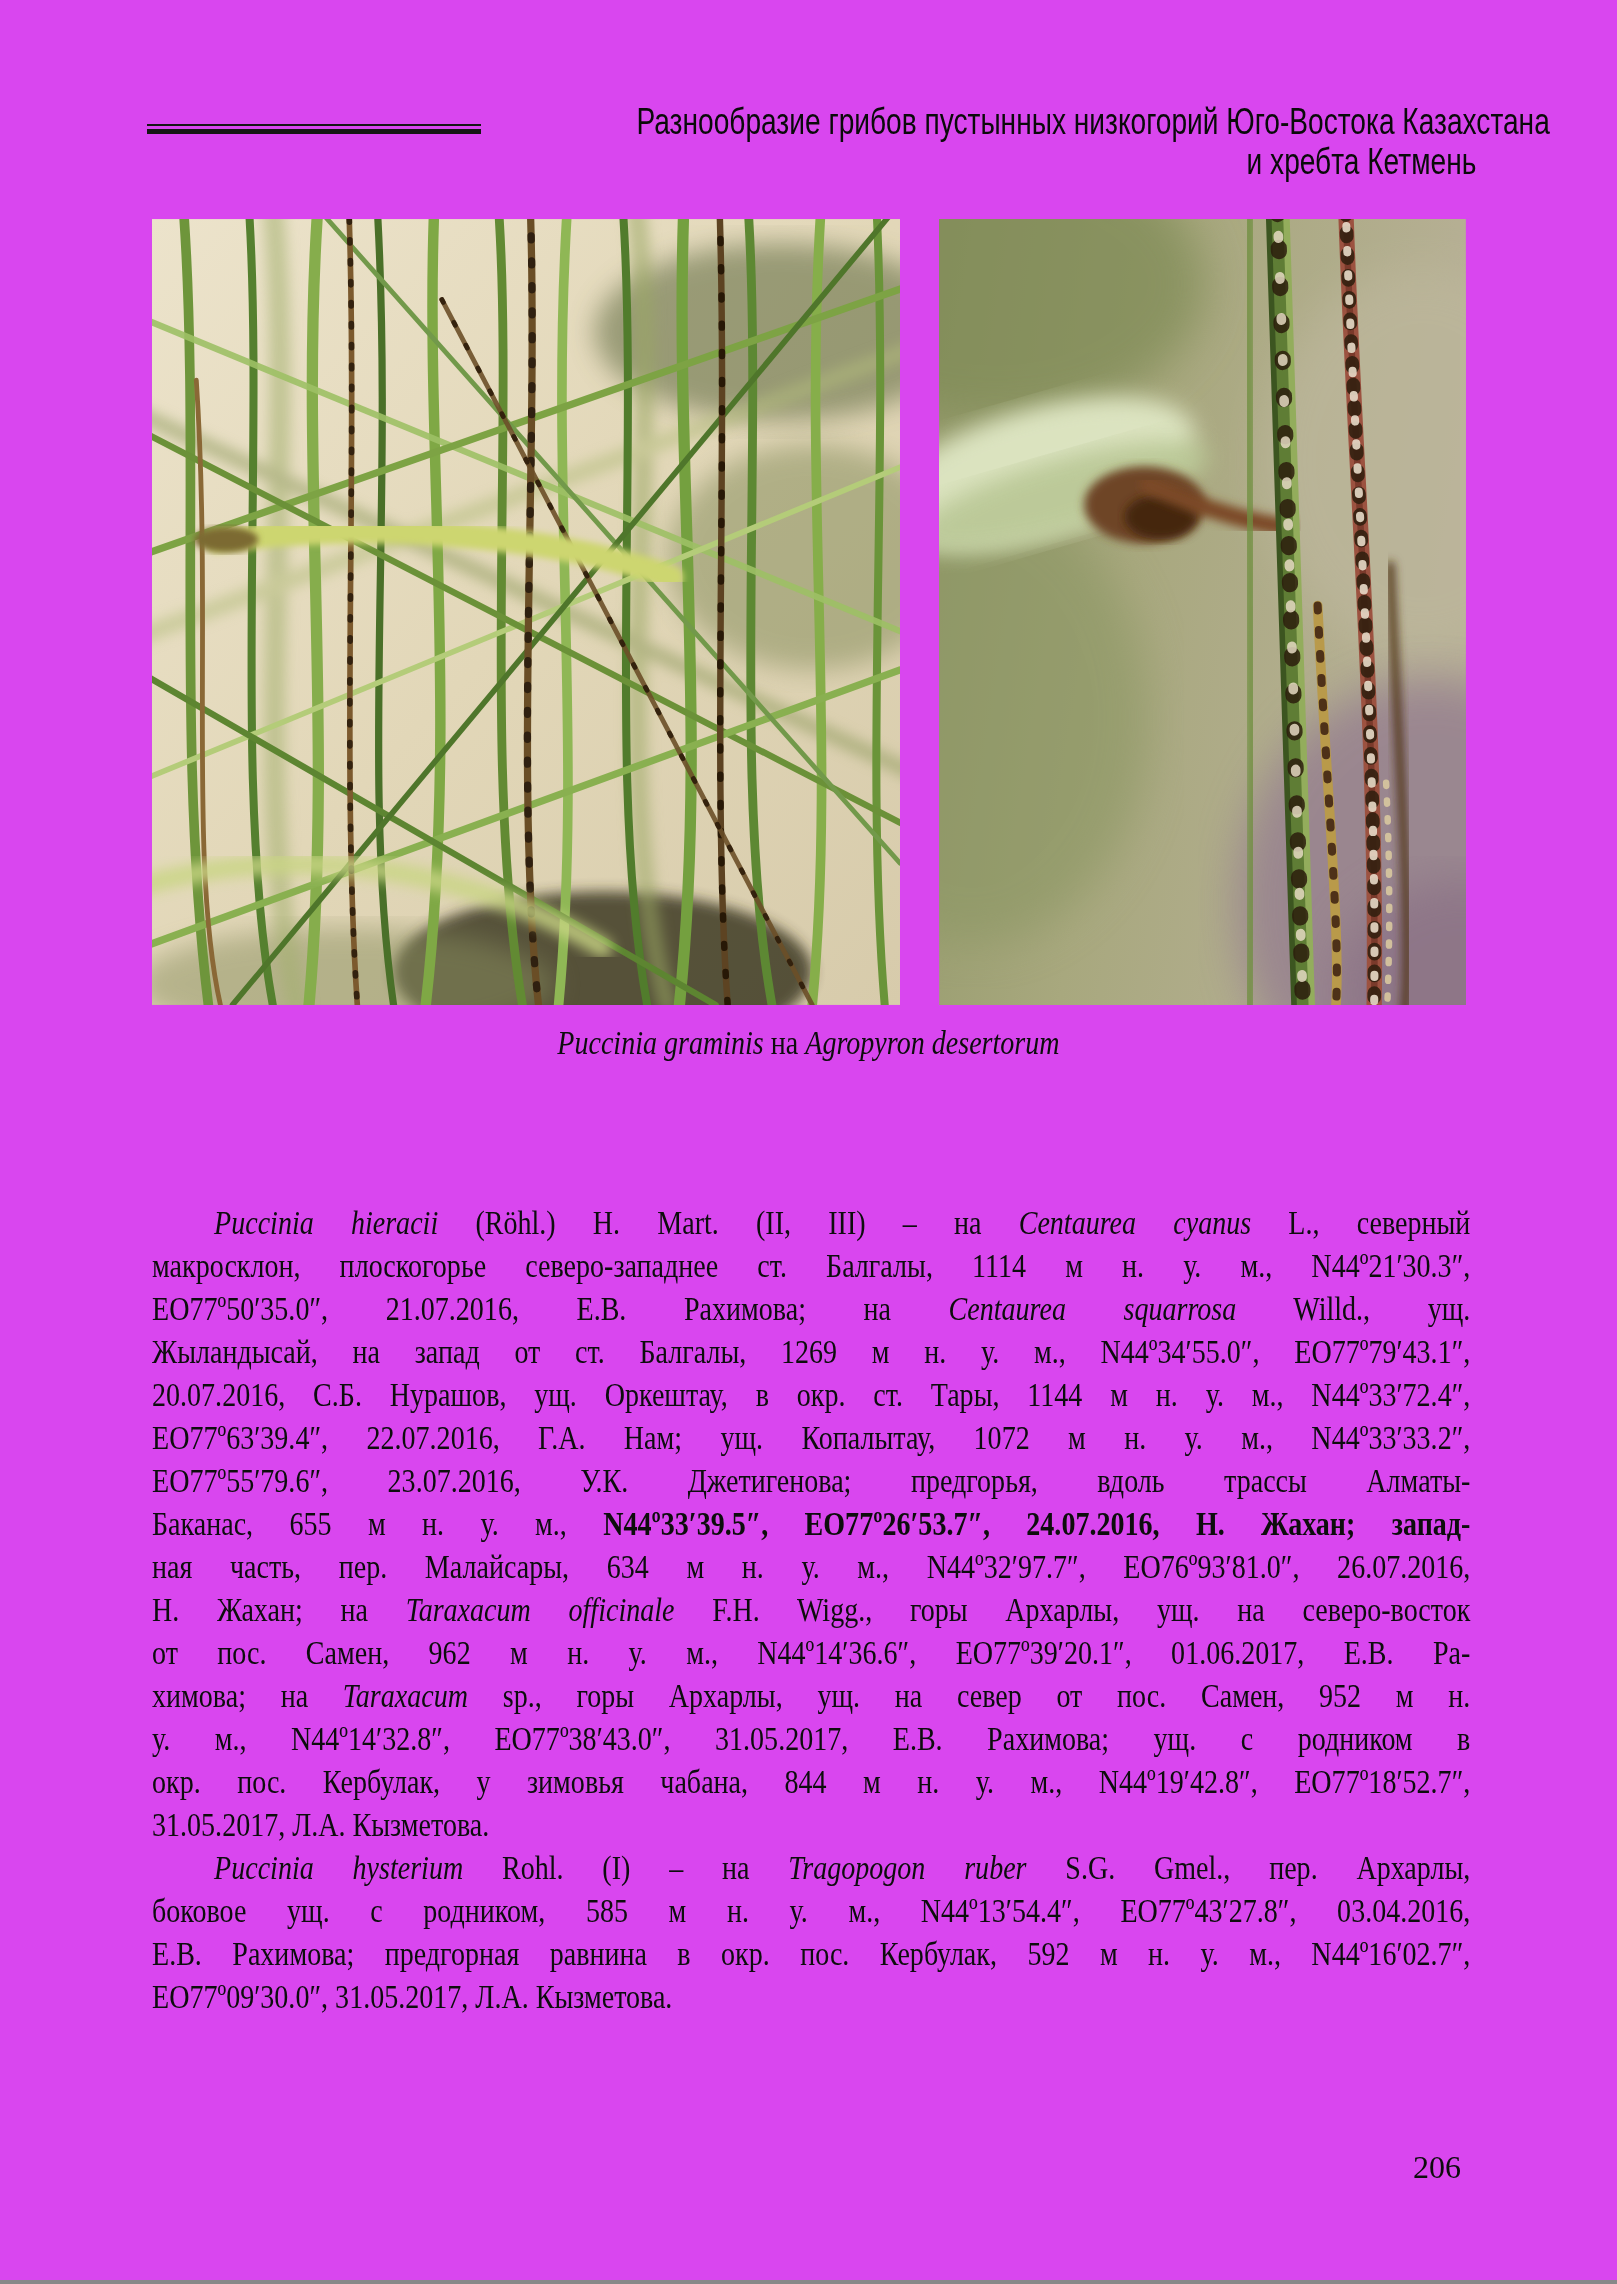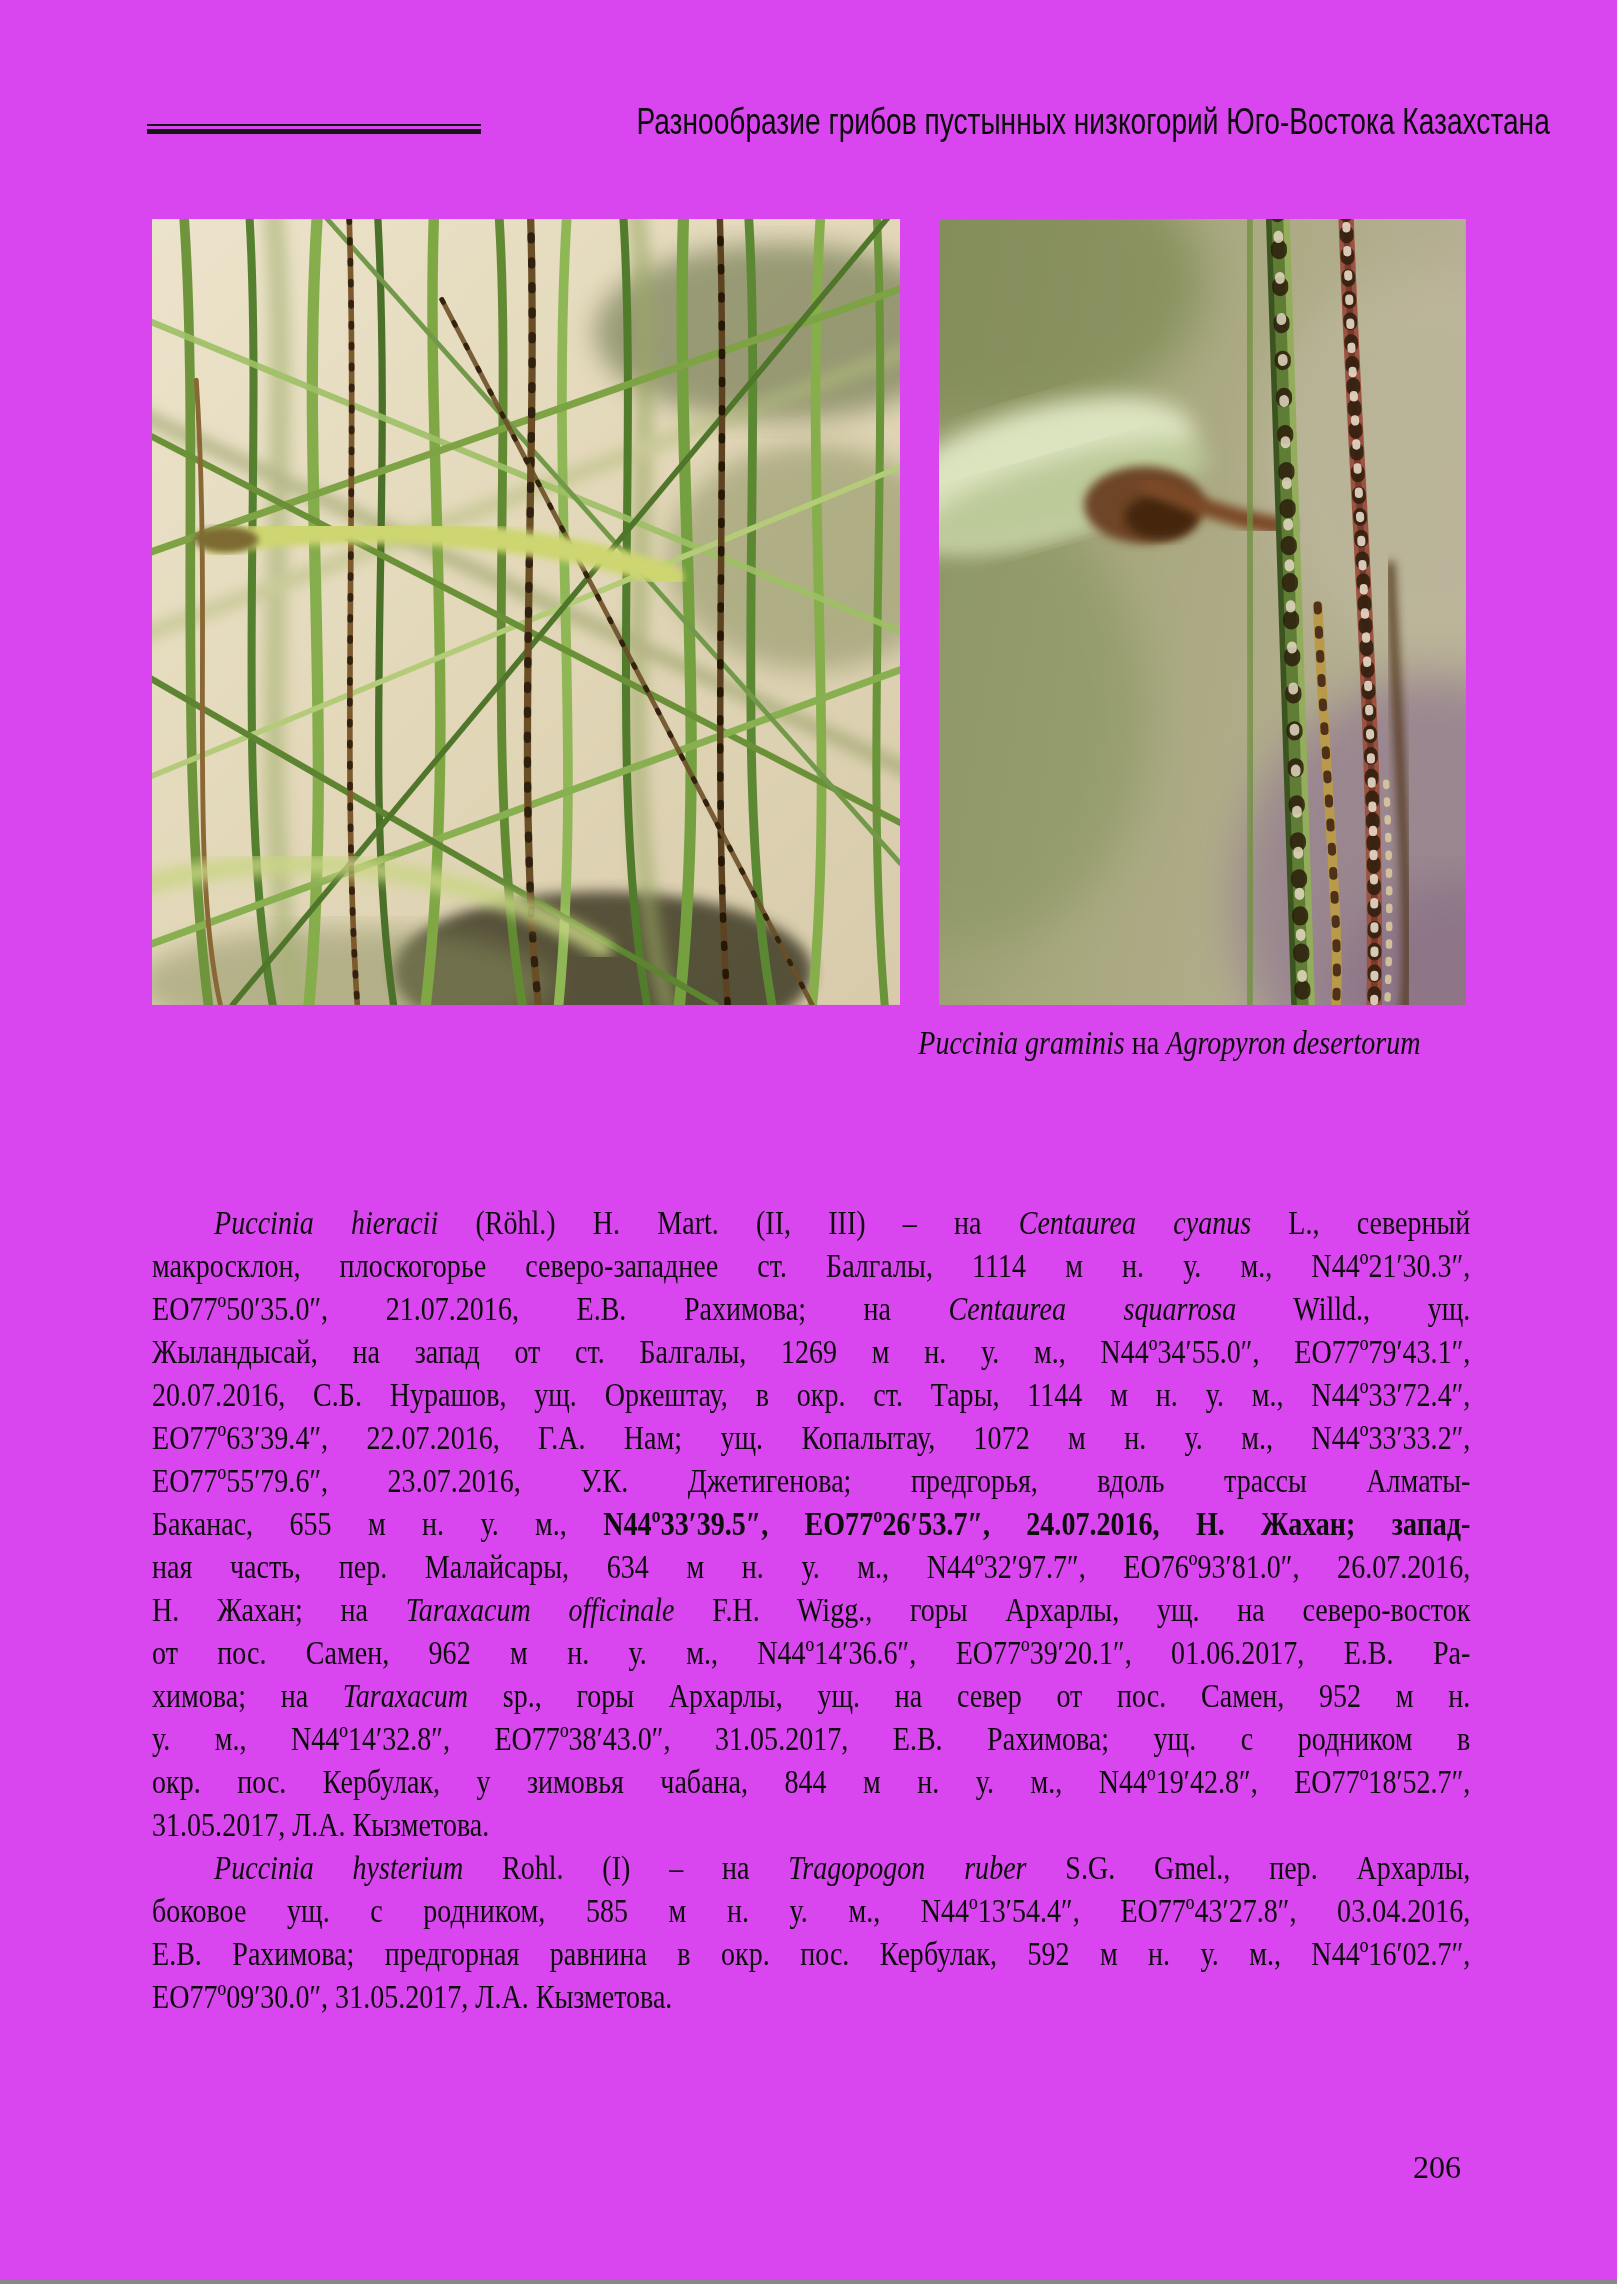--- a/index.html
+++ b/index.html
@@ -26,21 +26,21 @@
     letter-spacing:0px;
   }
   .running-head .cond{display:inline-block;transform:scaleX(0.76);transform-origin:100% 50%;white-space:nowrap;}
   
   .photo{position:absolute;top:219px;height:786px;overflow:hidden;}
   .photo svg{display:block;}
   .photo-left{left:152px;width:748px;}
   .photo-right{left:939px;width:527px;}
   .figure-caption{
     position:absolute;left:152px;top:1023px;width:1313px;
-    text-align:right;font-size:33px;line-height:40px;color:#0d0d0d;
+    text-align:center;font-size:33px;line-height:40px;color:#0d0d0d;
   }
   .figure-caption .cond{display:inline-block;transform:scaleX(0.85);white-space:nowrap;}
   
   .body-text{
     position:absolute;left:152px;top:1202px;width:1551px;
     transform:scaleX(0.85);transform-origin:0 0;
     font-size:33px;line-height:43px;color:#0d0d0d;
   }
   .paragraph{margin:0;}
   .line{
@@ -65,20 +65,21 @@
 <div class="page">
 
   <div class="head-rule">
     <div class="thin"></div>
     <div class="gap"></div>
     <div class="thick"></div>
   </div>
 
   <div class="running-head">
     <div><span class="cond">Разнообразие грибов пустынных низкогорий Юго-Востока Казахстана</span></div>
+    <div><span class="cond">и хребта Кетмень</span></div>
   </div>
 
   <div class="photo photo-left">
     <svg width="748" height="786" viewBox="0 0 929 976" xmlns="http://www.w3.org/2000/svg">
       <defs>
         <linearGradient id="bgL" x1="0" y1="0" x2="1" y2="1">
           <stop offset="0" stop-color="#ece3cb"></stop>
           <stop offset="0.5" stop-color="#e2d7b8"></stop>
           <stop offset="1" stop-color="#d7cbab"></stop>
         </linearGradient>

